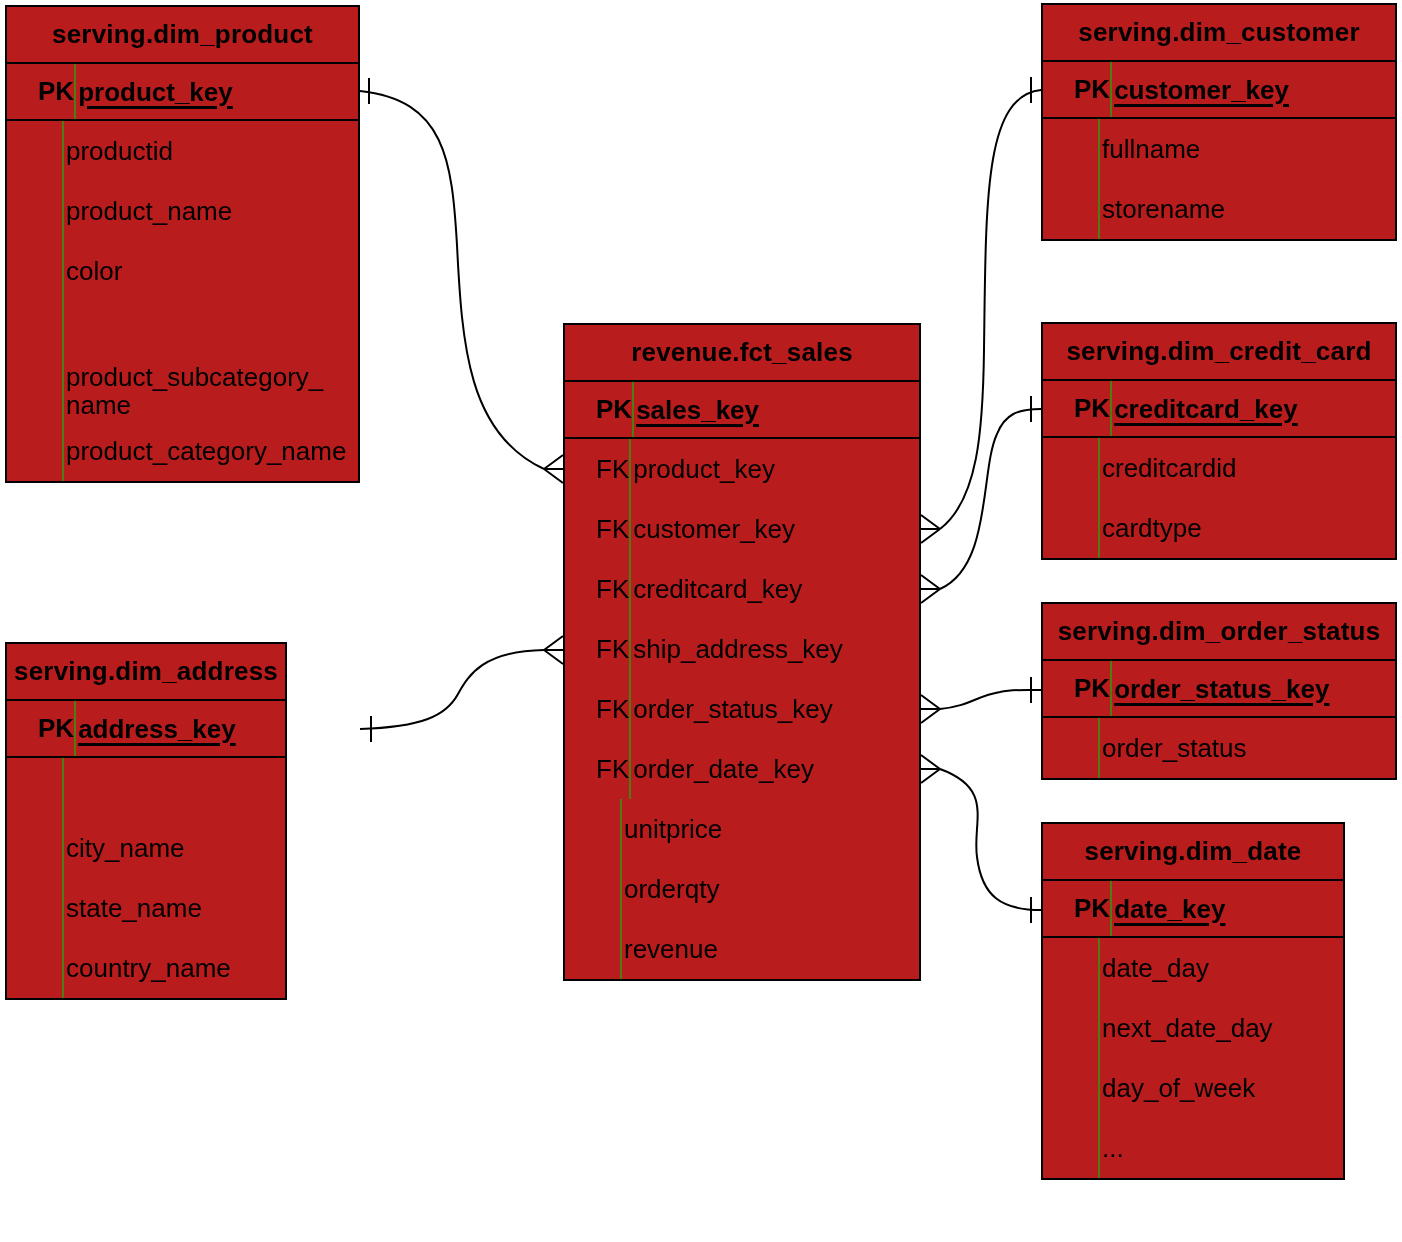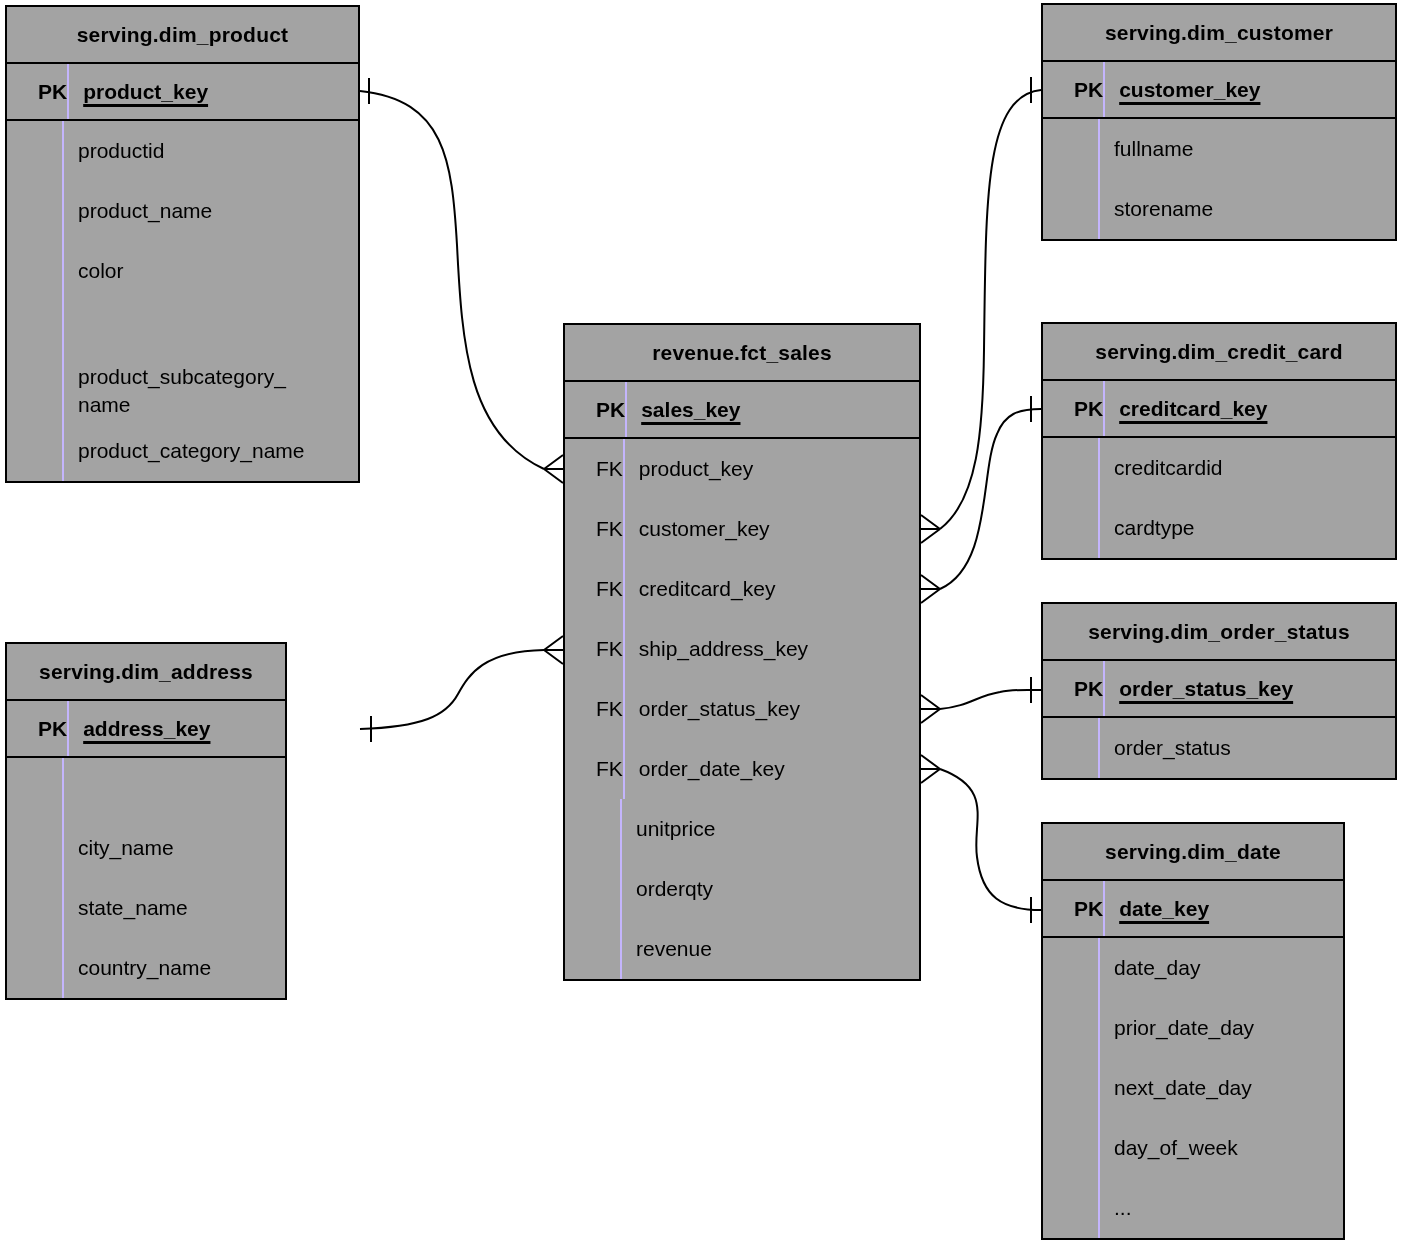--- a/index.html
+++ b/index.html
@@ -17,48 +17,48 @@
   }
   .connectors {
     position:absolute; left:0; top:0;
     width:1402px; height:1242px;
   }
   .connectors path {
     stroke:#000000; stroke-width:2; fill:none;
   }
   .entity {
     position:absolute;
-    background:#a3a3a3;
+    background:#b91c1c;
     border:2px solid #000000;
-    font-size:21px;
+    font-size:26px;
   }
   .t-header {
     height:57px;
     border-bottom:2px solid #000000;
     display:flex; align-items:center; justify-content:center;
     font-weight:700;
     letter-spacing:0.2px;
   }
   .t-row {
     display:flex; align-items:stretch;
     height:60px;
   }
   .t-pkrow {
     height:57px;
     border-bottom:2px solid #000000;
   }
   .keycol {
     flex:0 0 57px;
-    border-right:2px solid #c4b5fd;
+    border-right:2px solid #4d7c0f;
     display:flex; align-items:center; justify-content:center;padding-left:31px;
   }
   .namecol {
     flex:1;
     display:flex; align-items:center;
-    padding-left:14px;
+    padding-left:2px;
     white-space:pre-line;
     line-height:28px;
   }
   .pk-badge { font-weight:700; }
   .pk-name {
     font-weight:700;
     text-decoration:underline;
     text-decoration-thickness:2.5px;
     text-underline-offset:5px;
   }
@@ -226,24 +226,20 @@
     <div class="t-row t-pkrow">
       <span class="keycol pk-badge">PK</span>
       <span class="namecol pk-name">date_key</span>
     </div>
     <div class="t-row">
       <span class="keycol"></span>
       <span class="namecol">date_day</span>
     </div>
     <div class="t-row">
       <span class="keycol"></span>
-      <span class="namecol">prior_date_day</span>
-    </div>
-    <div class="t-row">
-      <span class="keycol"></span>
       <span class="namecol">next_date_day</span>
     </div>
     <div class="t-row">
       <span class="keycol"></span>
       <span class="namecol">day_of_week</span>
     </div>
     <div class="t-row">
       <span class="keycol"></span>
       <span class="namecol">...</span>
     </div>

